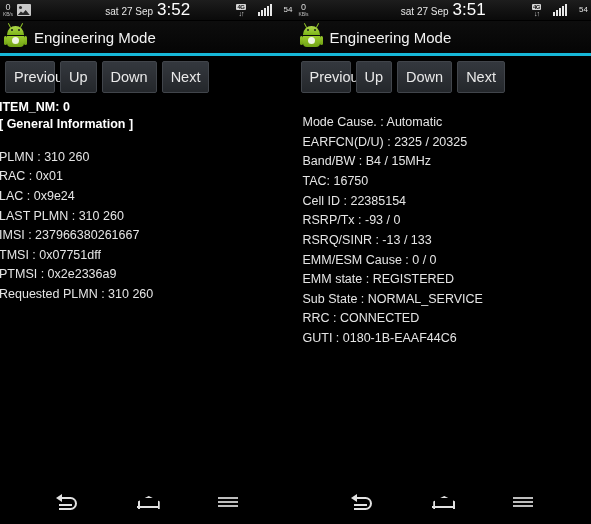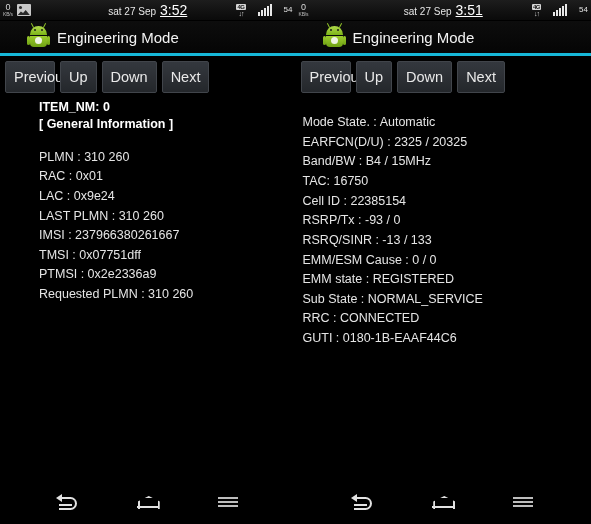--- a/index.html
+++ b/index.html
@@ -38,21 +38,21 @@
   }
   .gallery-ico:before{
     content:"";position:absolute;left:2px;top:2px;width:3px;height:3px;
     border-radius:50%;background:#2a2a2a;
   }
   .sb-center {
     position:absolute; left:0; right:0; text-align:center;
     display:flex; align-items:baseline; justify-content:center; gap:4px;
   }
   .sb-date { font-size:10px; color:#e6e6e6; }
-  .sb-time { font-size:14px; color:#ffffff; font-weight:400;text-decoration:underline; }
+  .sb-time { font-size:17px; color:#ffffff; font-weight:400; }
   .sb-right {
     margin-left:auto; display:flex; align-items:center; gap:12px; padding-right:3px;
   }
   .g4 { display:flex; flex-direction:column; align-items:center; line-height:1; }
   .g4-badge {
     font-size:6px; font-weight:bold; color:#111; background:#d6d6d6;
     padding:0 1px; border-radius:1px; letter-spacing:-0.4px;
   }
   .g4-arrows { font-size:7px; color:#d6d6d6; letter-spacing:-1px; line-height:1; }
   .bars { display:flex; align-items:flex-end; gap:1px; height:12px; }
@@ -61,21 +61,21 @@
   .bars i:nth-child(2){height:6px}
   .bars i:nth-child(3){height:8px}
   .bars i:nth-child(4){height:10px}
   .bars i:nth-child(5){height:12px}
   .batt { font-size:8px; color:#e0e0e0; align-self:flex-start; margin-top:1px; }
 
   
   .actionbar {
     height:35px; width:100%;
     background:linear-gradient(to bottom,#0d0d0d,#050505);
-    display:flex; align-items:center; gap:8px; padding-left:28px;
+    display:flex; align-items:center; gap:8px; padding-left:5px;
     border-bottom:3px solid #16b7d8;
   }
   .andro { position:relative; width:21px; height:22px; }
   .andro .head {
     position:absolute;top:0;left:2px;width:17px;height:9px;
     background:linear-gradient(to bottom,#b0d84a,#7cb518);
     border-radius:9px 9px 0 0;
   }
   .andro .head:before,.andro .head:after{
     content:"";position:absolute;top:3px;width:2px;height:2px;border-radius:50%;background:#1a1a1a;
@@ -123,21 +123,21 @@
   .info { padding:6px 0 0 0; }
   .info .hdr {
     font-size:12.5px; font-weight:bold; color:#ffffff; line-height:1.38;
     white-space:nowrap;
   }
   .info .spacer { height:14px; }
   .info .row {
     font-size:12.5px; color:#e5e5e5; line-height:1.57; white-space:nowrap;
   }
   .panel-left .info { padding-left:0px; }
-  .panel-left .info .hdr, .panel-left .info .row { margin-left:-1px;padding-left:40px; }
+  .panel-left .info .hdr, .panel-left .info .row { margin-left:-1px; }
   .panel-right .info { padding-left:7px; }
 
   
   .sysnavs { display:flex; width:591px; height:44px; background:#000; }
   .sysnav {
     width:295.5px; height:44px;
     display:flex; align-items:center; justify-content:space-around;
     padding:0 28px;
   }
   .nav-ico { width:34px; height:26px; position:relative; }
@@ -297,21 +297,21 @@
       <div class="navbuttons">
         <div class="nbtn wrap">Previous</div>
         <div class="nbtn">Up</div>
         <div class="nbtn">Down</div>
         <div class="nbtn">Next</div>
       </div>
 
       <div class="info">
         <div class="spacer"></div>
         <div>
-            <div class="row">Mode State. : Automatic</div>
+            <div class="row">Mode Cause. : Automatic</div>
             <div class="row">EARFCN(D/U) :  2325 / 20325</div>
             <div class="row">Band/BW :  B4 / 15MHz</div>
             <div class="row">TAC:  16750</div>
             <div class="row">Cell ID :  22385154</div>
             <div class="row">RSRP/Tx :  -93 / 0</div>
             <div class="row">RSRQ/SINR :  -13 / 133</div>
             <div class="row">EMM/ESM Cause :  0 / 0</div>
             <div class="row">EMM state :  REGISTERED</div>
             <div class="row">Sub State :  NORMAL_SERVICE</div>
             <div class="row">RRC :  CONNECTED</div>

